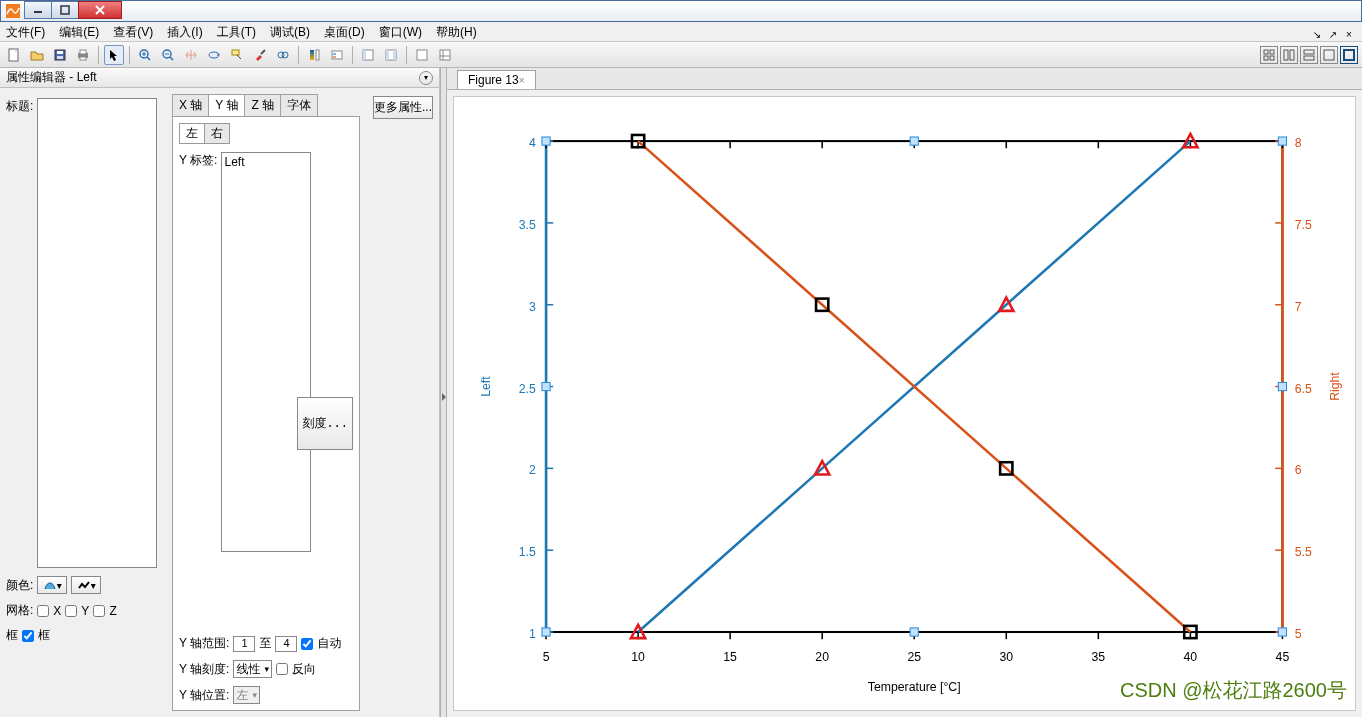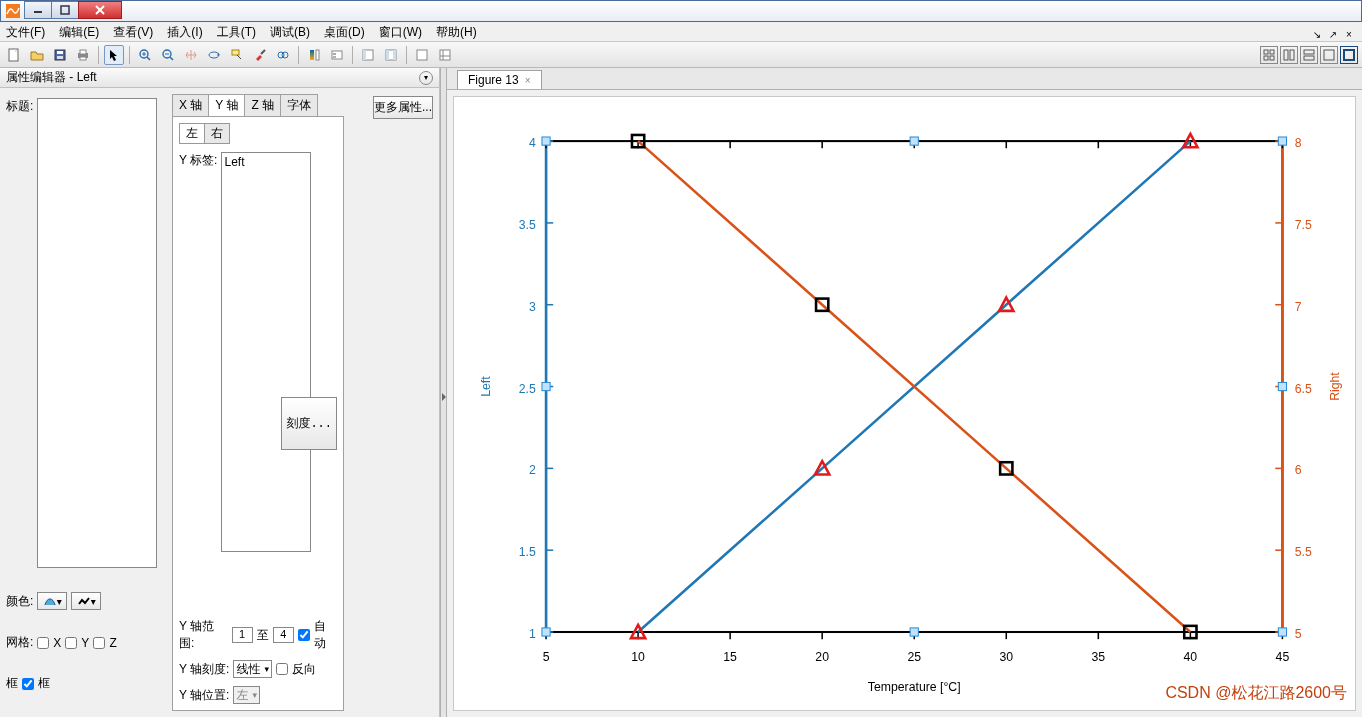--- a/index.html
+++ b/index.html
@@ -28,28 +28,28 @@
 
 
 .maincols { display:flex; height: calc(717px - 22px - 20px - 26px); }
 
 
 .propeditor{ width: 440px; border-right:1px solid #c0c0c0; background:#f0f0f0; display:flex; flex-direction:column;}
 .prop-header{ height:20px; background:linear-gradient(#fbfbfb,#e6e6e6); border-bottom:1px solid #c0c0c0; display:flex; align-items:center; padding:0 6px; position:relative;}
 .prop-header .odot{ position:absolute; right:6px; width:14px;height:14px;border:1px solid #888;border-radius:50%; display:flex;align-items:center;justify-content:center; font-size:8px;}
 .prop-body{ flex:1; padding:6px; display:flex; gap:6px; position:relative;}
 
-.left-col{ width:160px; display:flex; flex-direction:column; gap:20px;}
+.left-col{ width:160px; display:flex; flex-direction:column; gap:4px;}
 .lbl{ font-size:12px;}
 .titlebox{ width:120px; height:470px; background:#fff; border:1px solid #888;}
 .row{ display:flex; align-items:center; gap:4px; margin-top:4px;}
 .colorbtn{ width:30px;height:18px;border:1px solid #888; background:linear-gradient(#fff,#e8e8e8); display:flex;align-items:center;justify-content:center; font-size:10px;}
 .chk{ width:12px;height:12px;}
 
-.mid-col{ width:172px; display:flex; flex-direction:column;}
+.mid-col{ width:188px; display:flex; flex-direction:column;}
 .axis-tabs{ height:22px; display:flex; }
 .atab{ border:1px solid #a0a0a0; background:#e8e8e8; padding:2px 6px; border-bottom:none; margin-right:-1px;}
 .atab.active{ background:#fff; position:relative; z-index:2;}
 .axis-panel{ border:1px solid #a0a0a0; background:#fff; flex:1; padding:6px; display:flex; flex-direction:column; gap:4px; position:relative;}
 .lr-tabs{ display:flex;}
 .lrtab{ border:1px solid #999; padding:1px 6px; background:#e8e8e8; margin-right:-1px;}
 .lrtab.active{ background:#fff;}
 .ylabel-box{ width:90px; height:400px; background:#fff; border:1px solid #888; padding:2px;}
 .ticks-btn{ position:absolute; right:6px; top:280px; border:1px solid #888; background:linear-gradient(#fff,#e8e8e8); padding:17px 4px;font-family:Liberation Mono, monospace;}
 .numbox{ width:22px; height:16px; border:1px solid #888; background:#fff; text-align:center; font-size:11px;}
@@ -60,26 +60,26 @@
 .right-col{ flex:1; display:flex; flex-direction:column; align-items:flex-start; padding-top:0;}
 .more-btn{ border:1px solid #888; background:linear-gradient(#fff,#e8e8e8); padding:2px 0; margin-left:auto; margin-top:2px;}
 
 
 .dragbar{ width:7px; background:#e4e4e4; border-left:1px solid #b0b0b0; border-right:1px solid #b0b0b0; position:relative;}
 .dragbar .triangle{ position:absolute; top:50%; left:1px; width:0;height:0;border-top:4px solid transparent;border-bottom:4px solid transparent;border-left:4px solid #666;}
 
 
 .figurepane{ flex:1; background:#f0f0f0; display:flex; flex-direction:column;}
 .figtabrow{ height:22px; display:flex; align-items:flex-end; padding-left:10px; border-bottom:1px solid #b0b0b0; background:#e8e8e8;}
-.figtab{ background:#fff; border:1px solid #a0a0a0; border-bottom:none; padding:2px 10px; display:flex; align-items:center; gap:6px;}
+.figtab{ background:#fff; border:1px solid #a0a0a0; border-bottom:none; padding:2px 10px; display:flex; align-items:center; }
 .figtab .x{ color:#888; font-size:10px;}
 .figcanvas{ flex:1; background:#fff; margin:6px; border:1px solid #c8c8c8; position:relative; overflow:hidden;}
 
 svg{ display:block;}
-.watermark{ position:absolute; right:8px; bottom:6px; color:#c2410c; font-size:16px;}
+.watermark{ position:absolute; right:8px; bottom:6px; color:#4d7c0f; font-size:20px;}
 </style>
 </head>
 <body>
 
 <div class="titlebar">
   <span class="icon">
     <svg width="14" height="14">
         <rect x="0" y="0" width="14" height="14" fill="#f47c20"></rect>
         <path d="M1 10 Q4 2 7 7 Q10 12 13 4" stroke="#fff" stroke-width="1.4" fill="none"></path>
       </svg>

